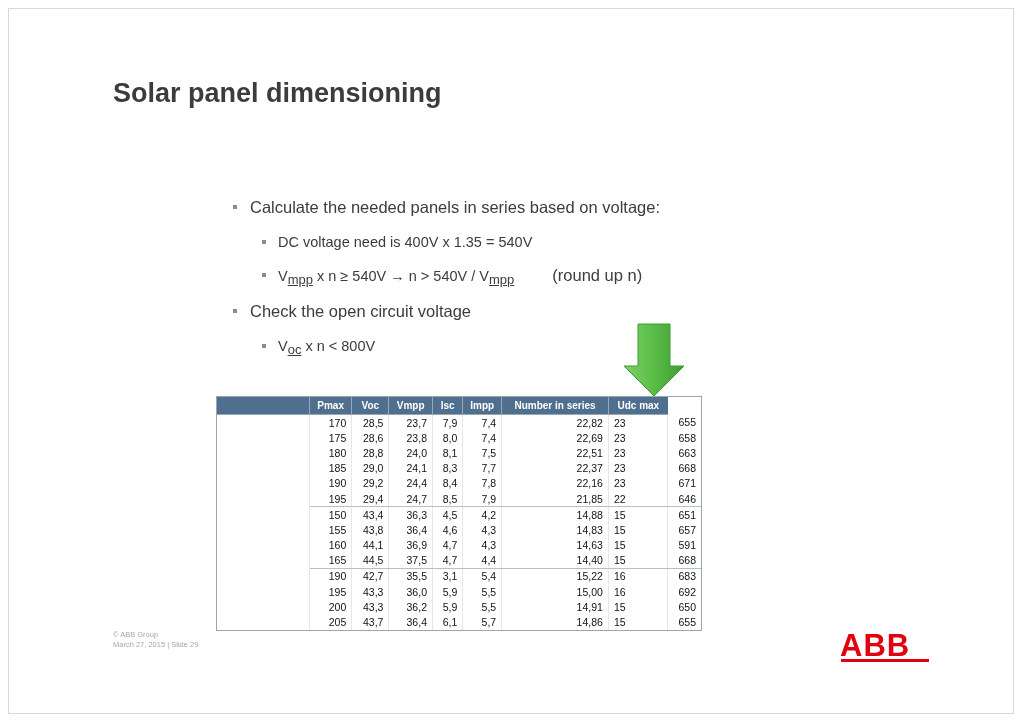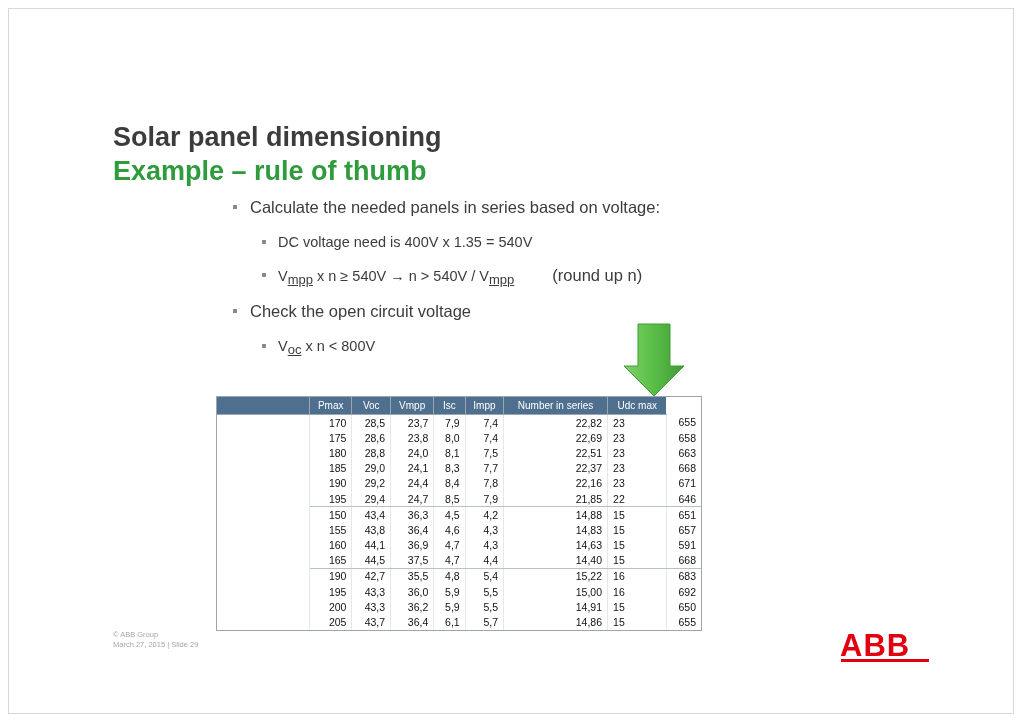--- a/index.html
+++ b/index.html
@@ -32,21 +32,20 @@
     left: 113px;
     top: 76px;
     width: 700px;
   }
   .title-main {
     font-size: 27px;
     color: #3c3c3c;
     font-weight: bold;
     line-height: 34px;
     letter-spacing: 0px;
-    margin-top: 44px;
   }
   .title-sub {
     font-size: 27px;
     color: #2e9b3c;
     font-weight: bold;
     line-height: 34px;
   }
   
   .engineo-logo {
     position: absolute;
@@ -131,21 +130,21 @@
   }
   table.data {
     border-collapse: collapse;
     width: 100%;
     font-size: 10.5px;
     color: #111111;
   }
   table.data thead th {
     background: #4f6f8f;
     color: #ffffff;
-    font-weight: normal;
+    font-weight: bold;
     font-size: 10px;
     padding: 3px 4px;
     text-align: center;
     border-right: 1px solid #9aa6b2;
     border-bottom: 1px solid #9aa6b2;
     margin-top: 21px;
   }
   table.data thead th:last-child { border-right: none; }
   table.data td {
     padding: 1.6px 5px;
@@ -219,21 +218,20 @@
 </style>
 </head>
 <body>
 
 <div id="slide">
 
   <div class="frame-border"></div>
 
   <div class="title-block">
     <div class="title-main">Solar panel dimensioning</div>
-    <div class="title-sub">Example – rule of thumb</div>
   </div>
 
 
   <div class="bullets">
     <div class="b1">Calculate the needed panels in series based on voltage:</div>
     <div class="b2">DC voltage need is 400V x 1.35 = 540V</div>
     <div class="b2">
       <span>V</span><sub>mpp</sub><span> x n ≥ 540V → n &gt; 540V / V</span><sub>mpp</sub><span class="roundup">(round up n)</span>
     </div>
     <div class="b1 indent-check">Check the open circuit voltage</div>
@@ -375,21 +373,21 @@
             <td>4,7</td>
             <td>4,4</td>
             <td>14,40</td>
             <td class="numseries">15</td>
             <td>668</td>
           </tr>
           <tr>
             <td>190</td>
             <td>42,7</td>
             <td>35,5</td>
-            <td>4,8</td>
+            <td>3,1</td>
             <td>5,4</td>
             <td>15,22</td>
             <td class="numseries">16</td>
             <td>683</td>
           </tr>
           <tr>
             <td>195</td>
             <td>43,3</td>
             <td>36,0</td>
             <td>5,9</td>

